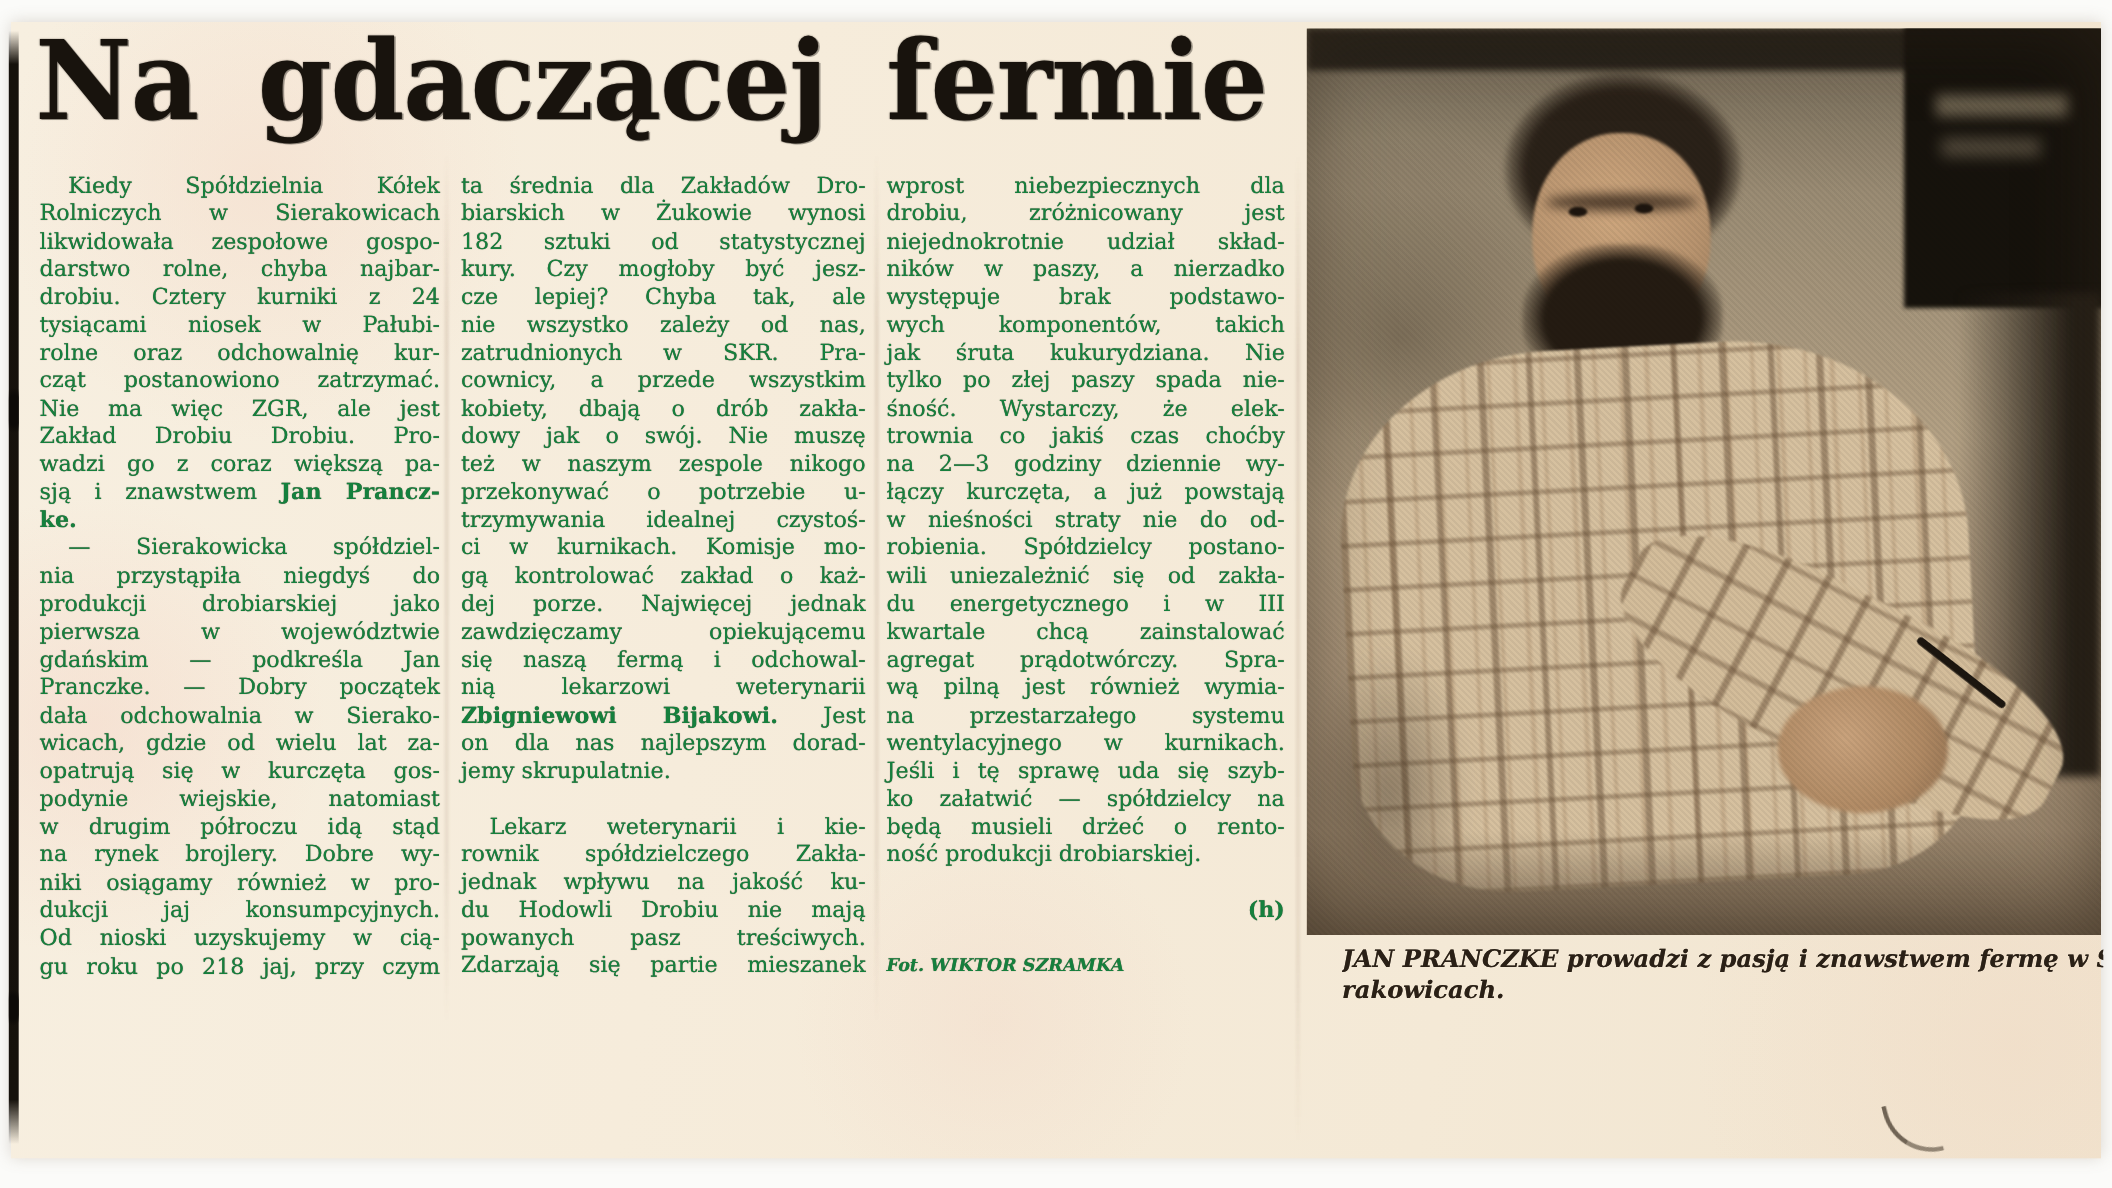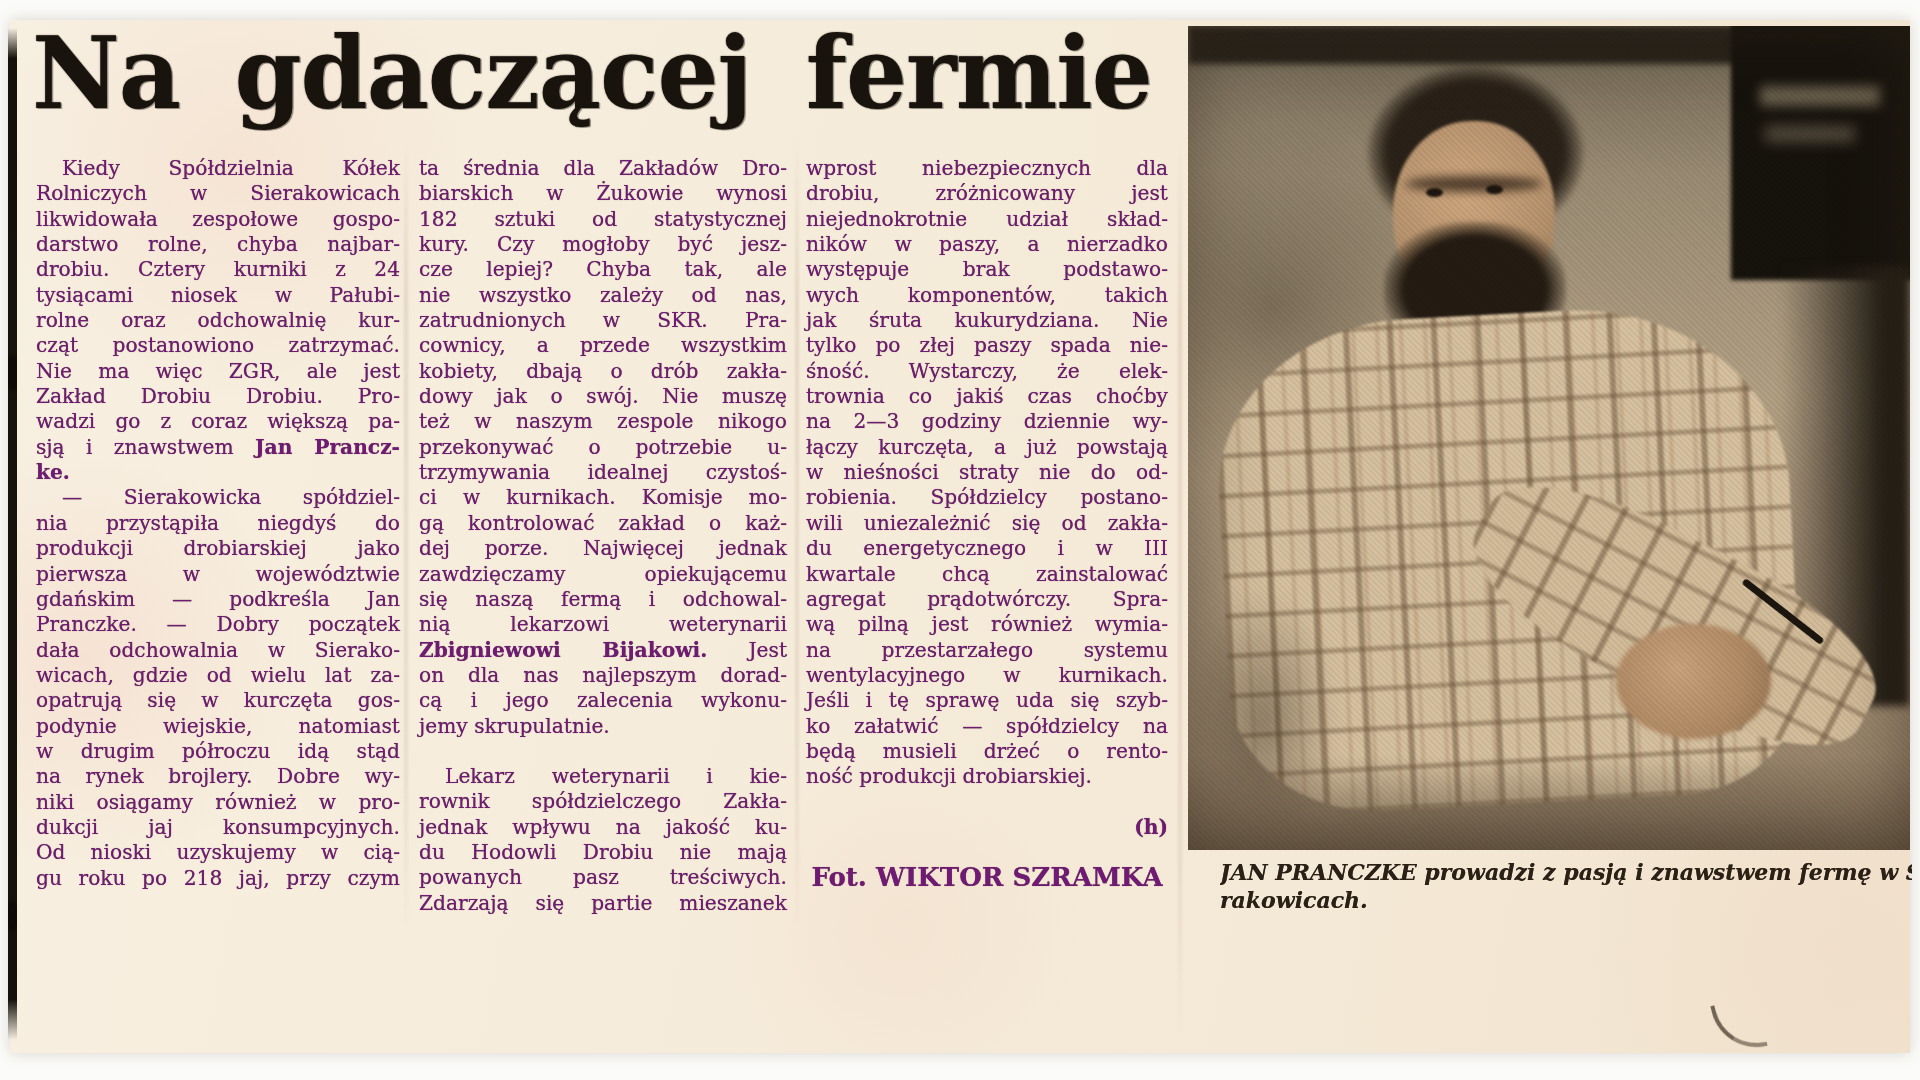--- a/index.html
+++ b/index.html
@@ -39,21 +39,21 @@
     font:700 96px/1.05 "DejaVu Serif",serif;
     color:#18130d;white-space:nowrap;
     word-spacing:22px;letter-spacing:-1px;
     text-shadow:1.5px 1px 0 rgba(24,19,13,.35),0 0 1.5px rgba(24,19,13,.65);
     transform:scaleY(1.04);transform-origin:left top;
   }
   
   .col{
     position:absolute;top:156px;
     font:400 20.2px/25.35px "DejaVu Serif",serif;
-    color:#701a75;
+    color:#15803d;
     text-shadow:0 0 .7px rgba(42,31,20,.75);
   }
   .col-1{left:36px;width:364px;}
   .col-2{left:419px;width:368px;}
   .col-3{left:806px;width:362px;}
   .tl{min-height:25.35px;}
   .jt{text-align:justify;text-align-last:justify;}
   .ind{text-indent:26px;}
   .gap{margin-top:25px;}
   .col b{font-weight:700;margin-top:41px;}
@@ -187,21 +187,20 @@
     <div class="tl jt">przekonywać o potrzebie u-</div>
     <div class="tl jt">trzymywania idealnej czystoś-</div>
     <div class="tl jt">ci w kurnikach. Komisje mo-</div>
     <div class="tl jt">gą kontrolować zakład o każ-</div>
     <div class="tl jt">dej porze. Najwięcej jednak</div>
     <div class="tl jt">zawdzięczamy opiekującemu</div>
     <div class="tl jt">się naszą fermą i odchowal-</div>
     <div class="tl jt">nią lekarzowi weterynarii</div>
     <div class="tl jt"><b>Zbigniewowi Bijakowi.</b> Jest</div>
     <div class="tl jt">on dla nas najlepszym dorad-</div>
-    <div class="tl jt">cą i jego zalecenia wykonu-</div>
     <div class="tl">jemy skrupulatnie.</div>
     <div class="tl jt ind gap">Lekarz weterynarii i kie-</div>
     <div class="tl jt">rownik spółdzielczego Zakła-</div>
     <div class="tl jt">jednak wpływu na jakość ku-</div>
     <div class="tl jt">du Hodowli Drobiu nie mają</div>
     <div class="tl jt">powanych pasz treściwych.</div>
     <div class="tl jt">Zdarzają się partie mieszanek</div>
   </div>
 <div class="col col-3">
     <div class="tl jt">wprost niebezpiecznych dla</div>
@@ -223,21 +222,21 @@
     <div class="tl jt">kwartale chcą zainstalować</div>
     <div class="tl jt">agregat prądotwórczy. Spra-</div>
     <div class="tl jt">wą pilną jest również wymia-</div>
     <div class="tl jt">na przestarzałego systemu</div>
     <div class="tl jt">wentylacyjnego w kurnikach.</div>
     <div class="tl jt">Jeśli i tę sprawę uda się szyb-</div>
     <div class="tl jt">ko załatwić — spółdzielcy na</div>
     <div class="tl jt">będą musieli drżeć o rento-</div>
     <div class="tl">ność produkcji drobiarskiej.</div>
     <div class="tl gap" style="text-align: right;"><b>(h)</b></div>
-    <div class="tl gap" style="text-align: center; font-size: 26px;"><b>Fot. WIKTOR SZRAMKA</b></div>
+    <div class="tl gap" style="text-align: left; font-size: 16px; font-style: italic;"><b>Fot. WIKTOR SZRAMKA</b></div>
   </div>
 
 <div class="photo">
   <div class="ph-bg"></div>
   <div class="ph-top"></div>
   <div class="ph-sign"></div>
   <div class="ph-sign-smudge1"></div>
   <div class="ph-sign-smudge2"></div>
   <div class="ph-right"></div>
   <div class="ph-hair"></div>

